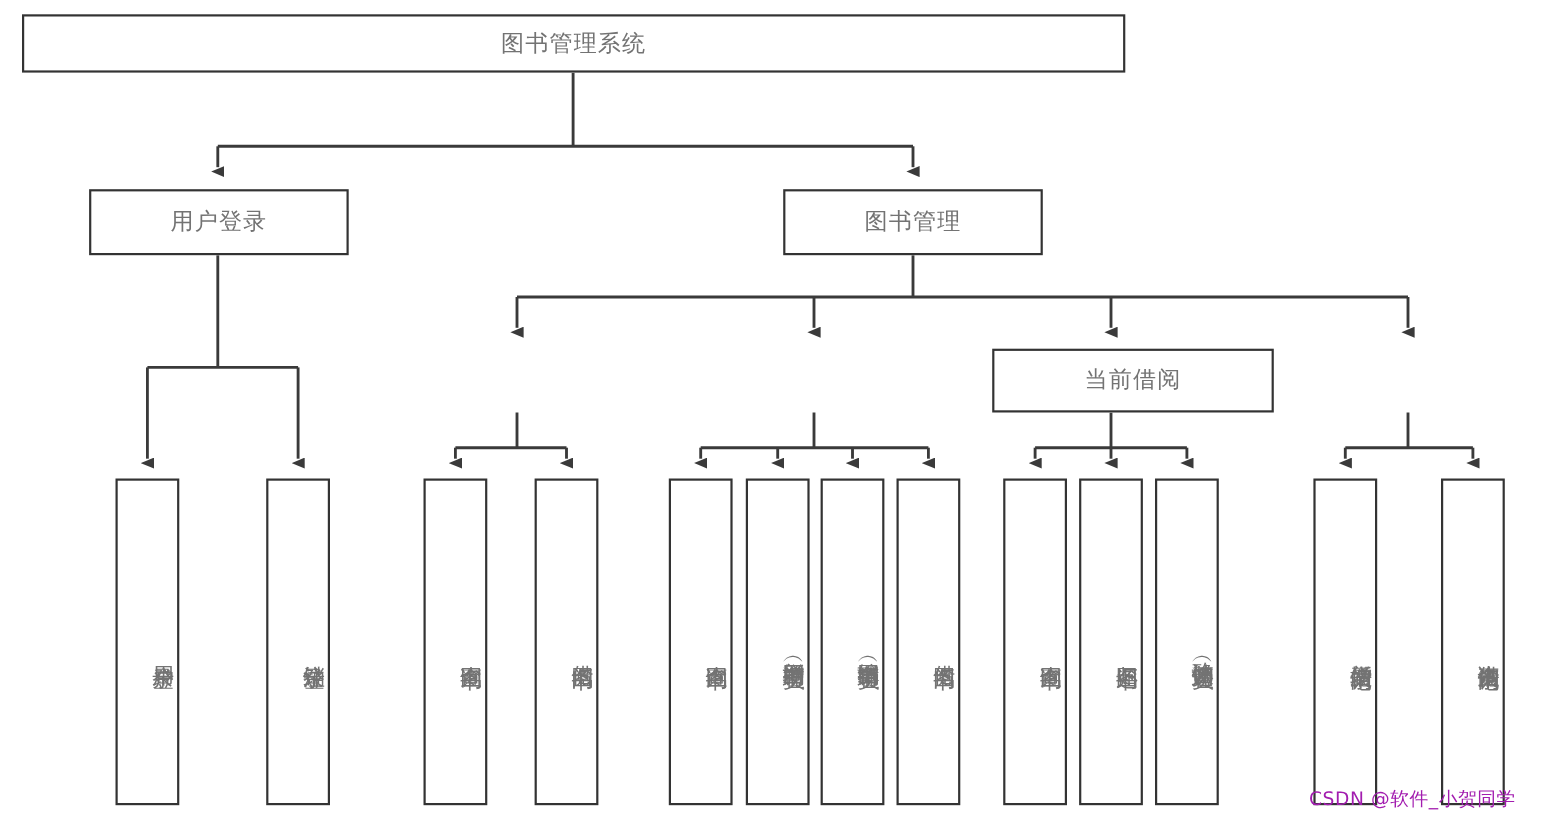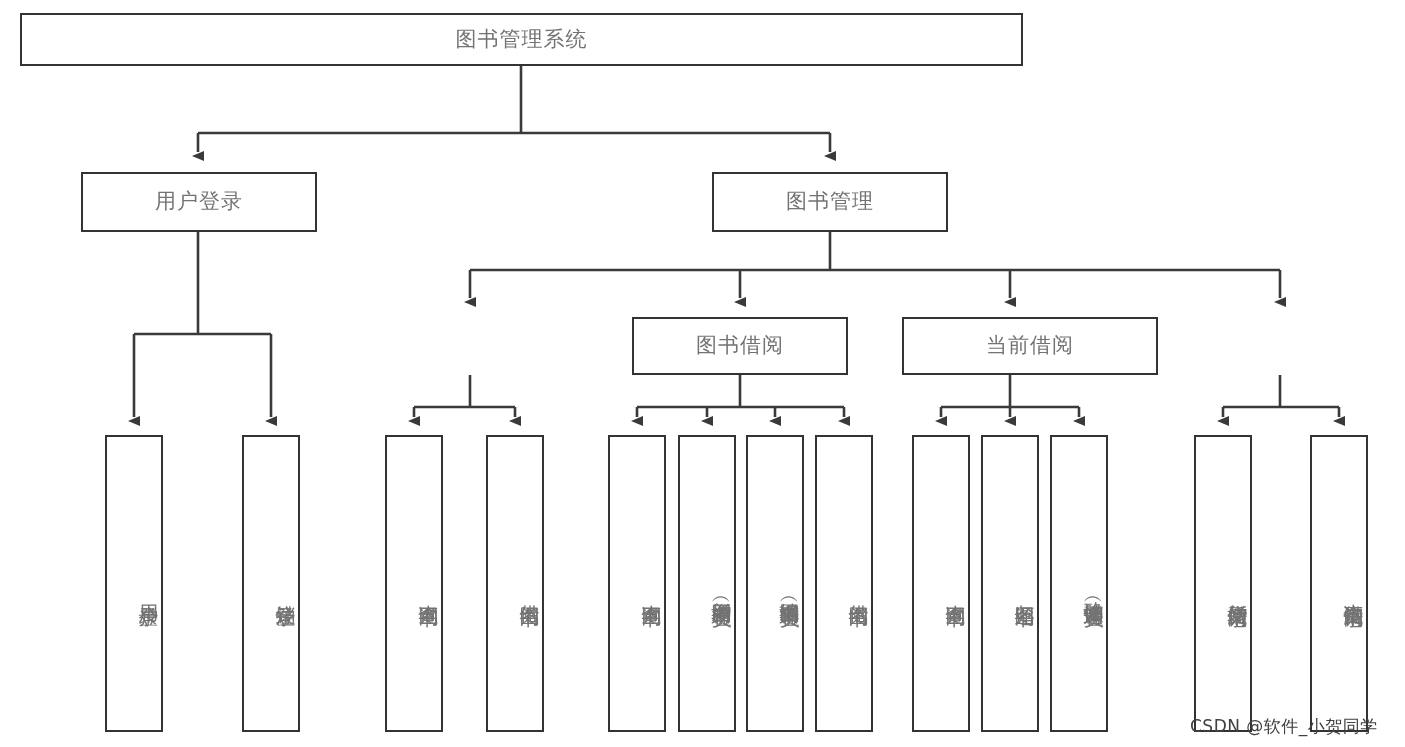--- a/index.html
+++ b/index.html
@@ -52,21 +52,21 @@
     justify-content: center;
     white-space: normal;
   }
   .node.v > span {
     writing-mode: vertical-rl;
     text-orientation: upright;
     display: block;
   }
   .watermark {
     position: absolute;
-    color: #404040;
+    color: #a21caf;
     font-size: 17px;
     letter-spacing: 0.5px;
     white-space: nowrap;
     user-select: none;
   }
 </style>
 </head>
 <body>
 
 <div id="canvas">
@@ -125,23 +125,20 @@
     <span>图书管理系统</span>
   </div>
 
   <div class="node h" style="left:81px; top:172px; width:236px; height:60px;">
     <span>用户登录</span>
   </div>
   <div class="node h" style="left:712px; top:172px; width:236px; height:60px;">
     <span>图书管理</span>
   </div>
 
-  <div class="node h" style="left:632px; top:317px; width:216px; height:58px;">
-    <span>图书借阅</span>
-  </div>
   <div class="node h" style="left:902px; top:317px; width:256px; height:58px;">
     <span>当前借阅</span>
   </div>
 
   <div class="node v" style="left:105px; top:435px; width:58px; height:297px;">
     <span>用户登录</span>
   </div>
   <div class="node v" style="left:242px; top:435px; width:58px; height:297px;">
     <span>注销登录</span>
   </div>

